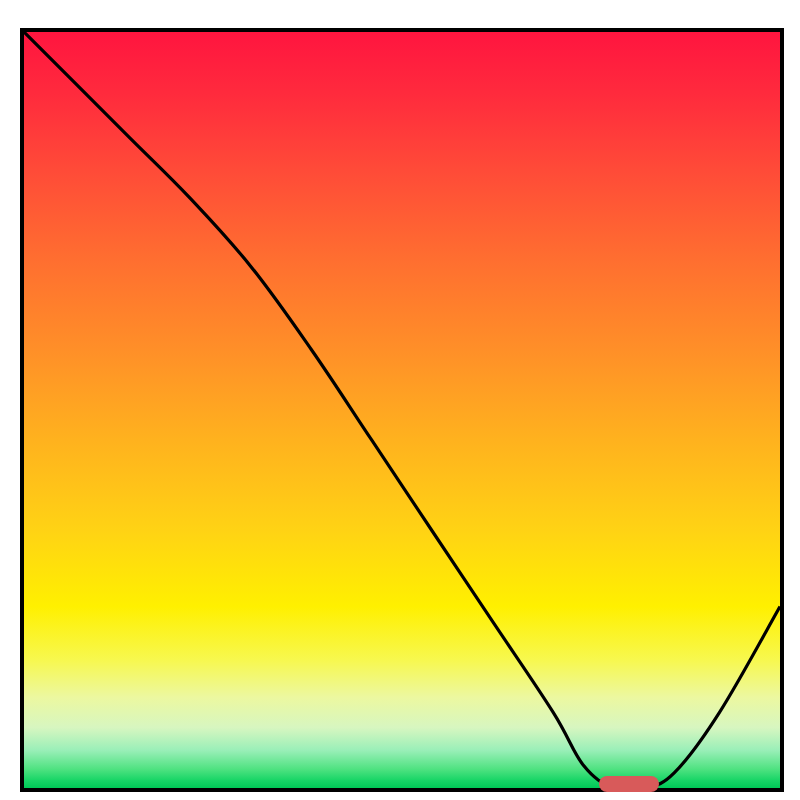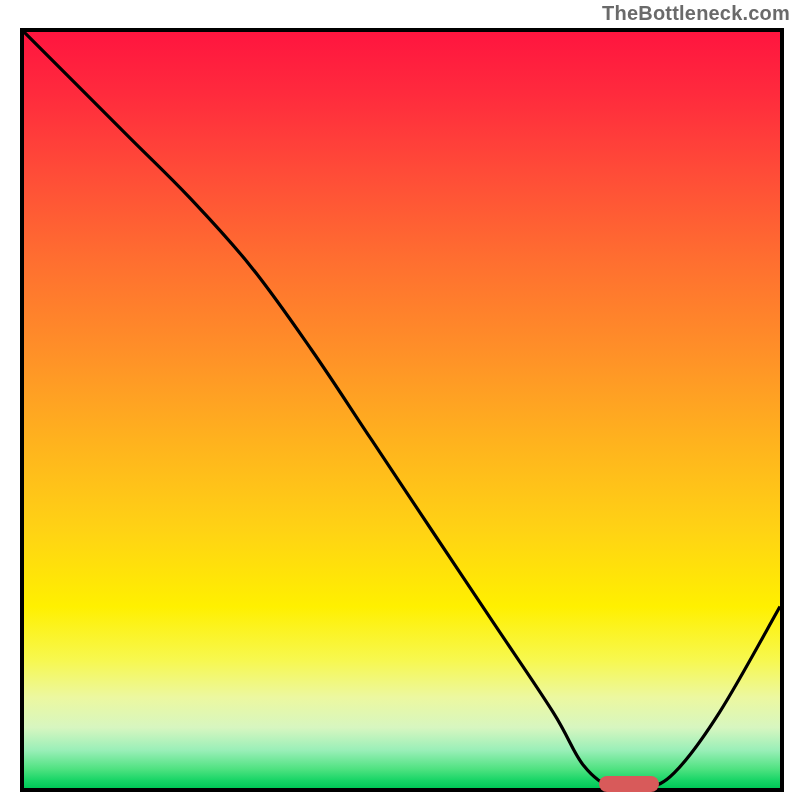--- a/index.html
+++ b/index.html
@@ -69,21 +69,20 @@
     height: 16px;
     background: #d85a5a;
     border-radius: 8px;
   }
 </style>
 </head>
 <body>
 
 <div class="container">
 
-  <div class="watermark">TheBottleneck.com</div>
 
   <div class="plot-frame">
     <div class="gradient"></div>
 
     <svg class="curve" viewBox="0 0 756 756" preserveAspectRatio="none">
       <path fill="none" stroke="#000" stroke-width="3.2" d="M 0.0 0.0 C 8.2 8.2, 26.3 26.3, 45.4 45.4 C 64.4 64.4, 84.1 84.1, 105.8 105.8 C 127.6 127.6, 144.5 143.2, 166.3 166.3 C 188.1 189.5, 205.0 207.1, 226.8 234.4 C 248.6 261.6, 265.5 286.2, 287.3 317.5 C 309.1 348.8, 326.0 375.6, 347.8 408.2 C 369.5 440.9, 386.5 466.3, 408.2 499.0 C 430.0 531.6, 446.9 557.0, 468.7 589.7 C 490.5 622.3, 512.9 654.5, 529.2 680.4 C 545.5 706.3, 548.6 719.7, 559.4 733.3 C 570.3 746.9, 578.8 751.9, 589.7 756.0 C 600.6 760.1, 609.0 758.7, 619.9 756.0 C 630.8 753.3, 636.6 754.5, 650.2 740.9 C 663.8 727.3, 676.5 710.3, 695.5 680.4 C 714.6 650.5, 745.1 593.6, 756.0 574.6" id="curve-path"></path>
     </svg>
 
     <div class="marker" id="marker" style="width: 60.48px; left: 574.56px; top: 744px;"></div>
   </div>

